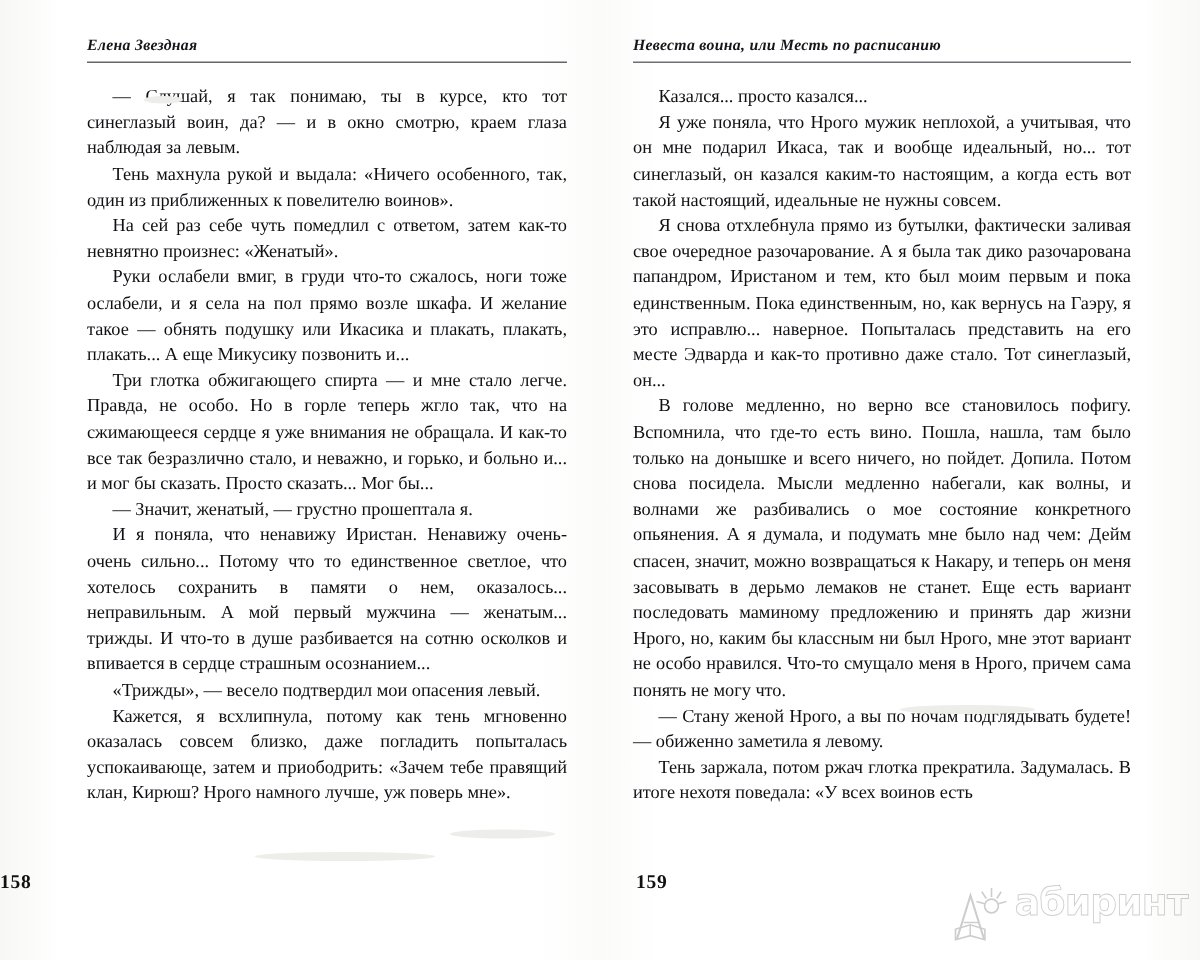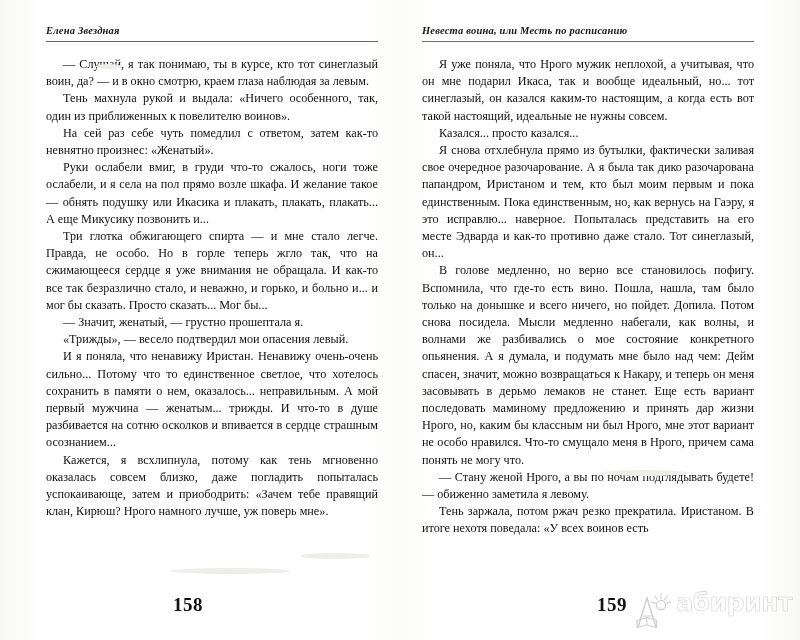--- a/index.html
+++ b/index.html
@@ -33,21 +33,21 @@
     display: flex;
   }
 
   .leaf {
     position: relative;
     width: 400px;
     height: 640px;
     box-sizing: border-box;
   }
 
-  .leaf-left   { padding: 24px 22px 0 46px; }
+  .leaf-left   { padding: 24px 22px 0 58px; }
   .leaf-right  { padding: 24px 46px 0 22px; }
 
   
   .runhead {
     font-style: italic;
     font-weight: bold;
     font-size: 10.5px;
     letter-spacing: .2px;
     color: #16161a;
     white-space: nowrap;
@@ -77,25 +77,24 @@
     color: #101014;
   }
   .col p {
     margin: 0;
     text-indent: 17px;
   }
 
   
   .folio {
     position: absolute;
-    bottom: 24px;
+    bottom: 44px;
     left: 0;
     right: 0;
-    text-align: center;
-    font-size: 19px;
+    font-size: 13px;
     font-weight: bold;
     letter-spacing: .5px;
     color: #111;
   }
   .leaf-left  .folio { padding-right: 24px; }
   .leaf-right .folio { padding-left: 24px; }
 
   
   .watermark {
     position: absolute;
@@ -142,40 +141,40 @@
       <div class="runhead runhead-left">Елена Звездная</div>
       <div class="rule"></div>
 
       <div class="col">
         <p>— Слушай, я так понимаю, ты в курсе, кто тот синеглазый воин, да? — и в окно смотрю, краем глаза наблюдая за левым.</p>
         <p>Тень махнула рукой и выдала: «Ничего особенного, так, один из приближенных к повелителю воинов».</p>
         <p>На сей раз себе чуть помедлил с ответом, затем как-то невнятно произнес: «Женатый».</p>
         <p>Руки ослабели вмиг, в груди что-то сжалось, ноги тоже ослабели, и я села на пол прямо возле шкафа. И желание такое — обнять подушку или Икасика и плакать, плакать, плакать... А еще Микусику позвонить и...</p>
         <p>Три глотка обжигающего спирта — и мне стало легче. Правда, не особо. Но в горле теперь жгло так, что на сжимающееся сердце я уже внимания не обращала. И как-то все так безразлично стало, и неважно, и горько, и больно и... и мог бы сказать. Просто сказать... Мог бы...</p>
         <p>— Значит, женатый, — грустно прошептала я.</p>
+        <p>И я поняла, что ненавижу Иристан. Ненавижу очень-очень сильно... Потому что то единственное светлое, что хотелось сохранить в памяти о нем, оказалось... неправильным. А мой первый мужчина — женатым... трижды. И что-то в душе разбивается на сотню осколков и впивается в сердце страшным осознанием...</p>
         <p>«Трижды», — весело подтвердил мои опасения левый.</p>
-        <p>И я поняла, что ненавижу Иристан. Ненавижу очень-очень сильно... Потому что то единственное светлое, что хотелось сохранить в памяти о нем, оказалось... неправильным. А мой первый мужчина — женатым... трижды. И что-то в душе разбивается на сотню осколков и впивается в сердце страшным осознанием...</p>
         <p>Кажется, я всхлипнула, потому как тень мгновенно оказалась совсем близко, даже погладить попыталась успокаивающе, затем и приободрить: «Зачем тебе правящий клан, Кирюш? Нрого намного лучше, уж поверь мне».</p>
       </div>
 
       <div class="folio">158</div>
     </div>
 
     <div class="leaf leaf-right">
 
       <div class="runhead runhead-right">Невеста воина, или Месть по расписанию</div>
       <div class="rule thin-right"></div>
 
       <div class="col">
+        <p>Казался... просто казался...</p>
         <p>Я уже поняла, что Нрого мужик неплохой, а учитывая, что он мне подарил Икаса, так и вообще идеальный, но... тот синеглазый, он казался каким-то настоящим, а когда есть вот такой настоящий, идеальные не нужны совсем.</p>
-        <p>Казался... просто казался...</p>
         <p>Я снова отхлебнула прямо из бутылки, фактически заливая свое очередное разочарование. А я была так дико разочарована папандром, Иристаном и тем, кто был моим первым и пока единственным. Пока единственным, но, как вернусь на Гаэру, я это исправлю... наверное. Попыталась представить на его месте Эдварда и как-то противно даже стало. Тот синеглазый, он...</p>
         <p>В голове медленно, но верно все становилось пофигу. Вспомнила, что где-то есть вино. Пошла, нашла, там было только на донышке и всего ничего, но пойдет. Допила. Потом снова посидела. Мысли медленно набегали, как волны, и волнами же разбивались о мое состояние конкретного опьянения. А я думала, и подумать мне было над чем: Дейм спасен, значит, можно возвращаться к Накару, и теперь он меня засовывать в дерьмо лемаков не станет. Еще есть вариант последовать маминому предложению и принять дар жизни Нрого, но, каким бы классным ни был Нрого, мне этот вариант не особо нравился. Что-то смущало меня в Нрого, причем сама понять не могу что.</p>
         <p>— Стану женой Нрого, а вы по ночам подглядывать будете! — обиженно заметила я левому.</p>
-        <p>Тень заржала, потом ржач резко прекратила. Иристаном. В итоге нехотя поведала: «У всех воинов есть</p>
+        <p>Тень заржала, потом ржач глотка прекратила. Задумалась. В итоге нехотя поведала: «У всех воинов есть</p>
       </div>
 
       <div class="folio">159</div>
     </div>
 
   </div>
 
   <div class="watermark">
     <span class="wm-mark">
       <svg width="40" height="40" viewBox="0 0 40 40" aria-hidden="true">

